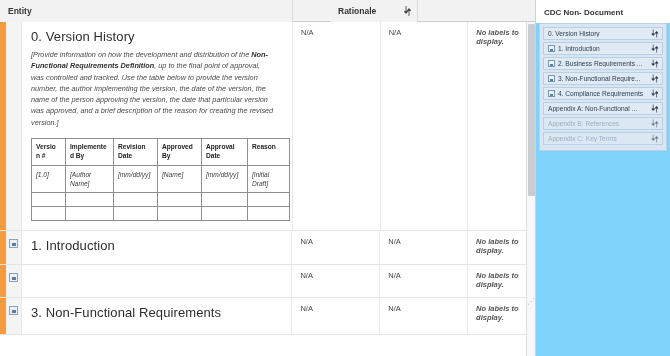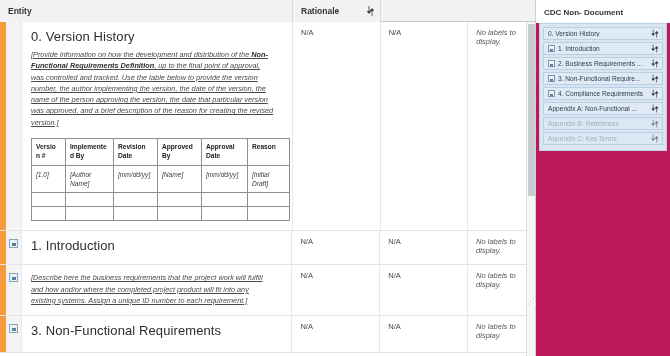--- a/index.html
+++ b/index.html
@@ -44,21 +44,21 @@
     padding: 0 8px;
     font-size: 8.5px;
     font-weight: bold;
     color: #333;
     border-right: 1px solid #d8dcdf;
     position: relative;
     background: #f2f2f2;
     white-space: nowrap;
   }
   .hcell.c-entity  { width: 293px; }
-  .hcell.c-rat     { width: 88px; }
+  .hcell.c-rat     { width: 88px; margin-left: 37px; }
   .hcell.c-qual    { width: 88px; }
   .hcell.c-lab     { width: 67px; border-right: none; }
   .sort-ico {
     position: absolute;
     right: 6px; top: 50%;
     transform: translateY(-50%);
     width: 7px; height: 10px;
     display: block;
   }
 
@@ -76,21 +76,21 @@
   }
   .cell {
     padding: 6px 8px 8px 8px;
     border-right: 1px solid #e6e9eb;
     font-size: 7.5px;
     color: #444;
   }
   .cell.c-entity { width: 293px; padding-left: 0; padding-top: 0; padding-bottom: 0;}
   .cell.c-rat    { width: 88px; }
   .cell.c-qual   { width: 88px; }
-  .cell.c-lab    { width: 67px; border-right: none; font-style: italic; color: #555; }
+  .cell.c-lab    { width: 67px; border-right: none; font-style: italic; color: #555; font-weight: bold; }
 
   
   .ent-wrap { display: flex; height: 100%; }
   .accent {
     width: 6px;
     background: #f79a3c;
     flex: 0 0 6px;
   }
   .gutter {
     width: 16px;
@@ -124,21 +124,20 @@
     color: #2d2d2d;
     margin: 0 0 5px 0;
     letter-spacing: .1px;
   }
   .sec-desc {
     font-size: 7.3px;
     line-height: 1.55;
     font-style: italic;
     color: #4a4a4a;
     margin: 0;
-    text-decoration: underline;
   }
   .sec-desc b { font-style: italic; font-weight: bold; color: #2d2d2d; }
 
   
   .vtable {
     border-collapse: collapse;
     margin-top: 10px;
     width: 258px;
     table-layout: fixed;
   }
@@ -176,21 +175,21 @@
     width: 7px; height: 12px;
     color: #b6bbbf;
     font-size: 8px;
     line-height: 12px;
   }
 
   
   .side-pane {
     width: 134px;
     height: 356px;
-    background: #be185d;
+    background: #7dd3fc;
     position: relative;
   }
   .side-title {
     font-size: 8px;
     font-weight: bold;
     color: #333;
     padding: 8px 0 6px 8px;
     background: #ffffff;
     white-space: nowrap;
   }
@@ -332,21 +331,20 @@
       </div>
 
       <div class="row">
         <div class="cell c-entity">
           <div class="ent-wrap">
             <div class="accent"></div>
             <div class="gutter">
               <span class="expander"></span>
             </div>
             <div class="ent-body">
-              <p class="sec-desc">[Describe here the business requirements that the project work will fulfill and how and/or where the completed project product will fit into any existing systems. Assign a unique ID number to each requirement.]</p>
             </div>
           </div>
         </div>
         <div class="cell c-rat">N/A</div>
         <div class="cell c-qual">N/A</div>
         <div class="cell c-lab">No labels to display.</div>
       </div>
 
       <div class="row">
         <div class="cell c-entity">

